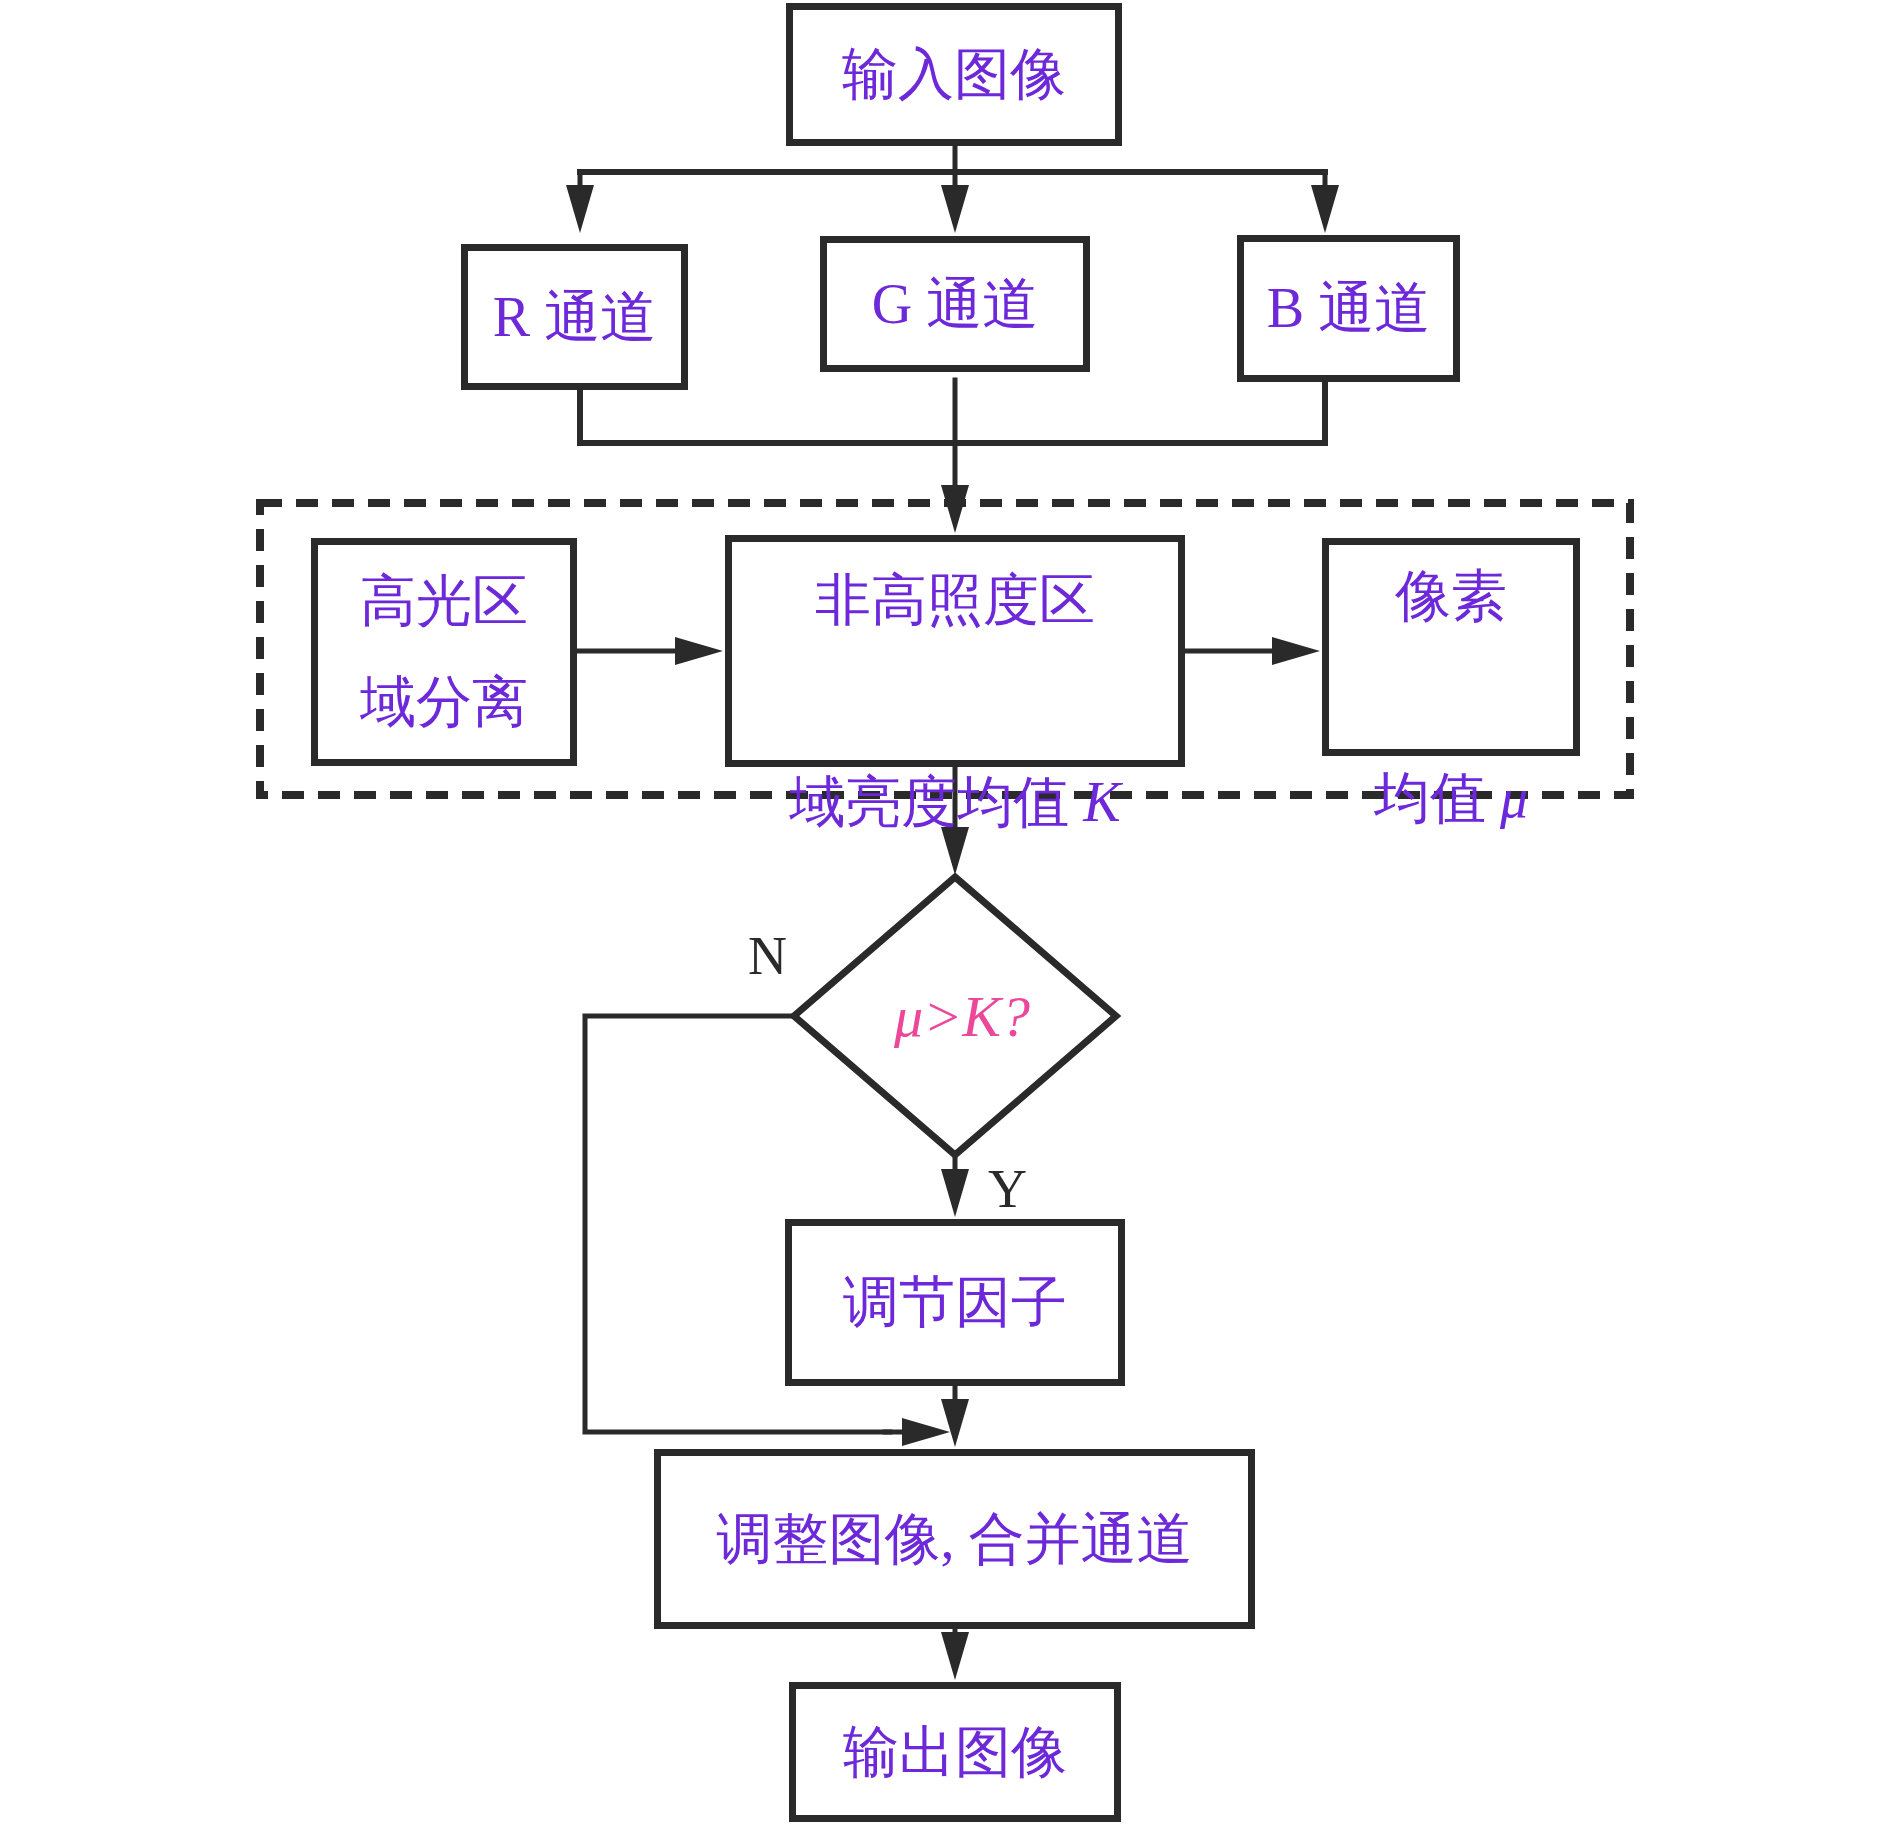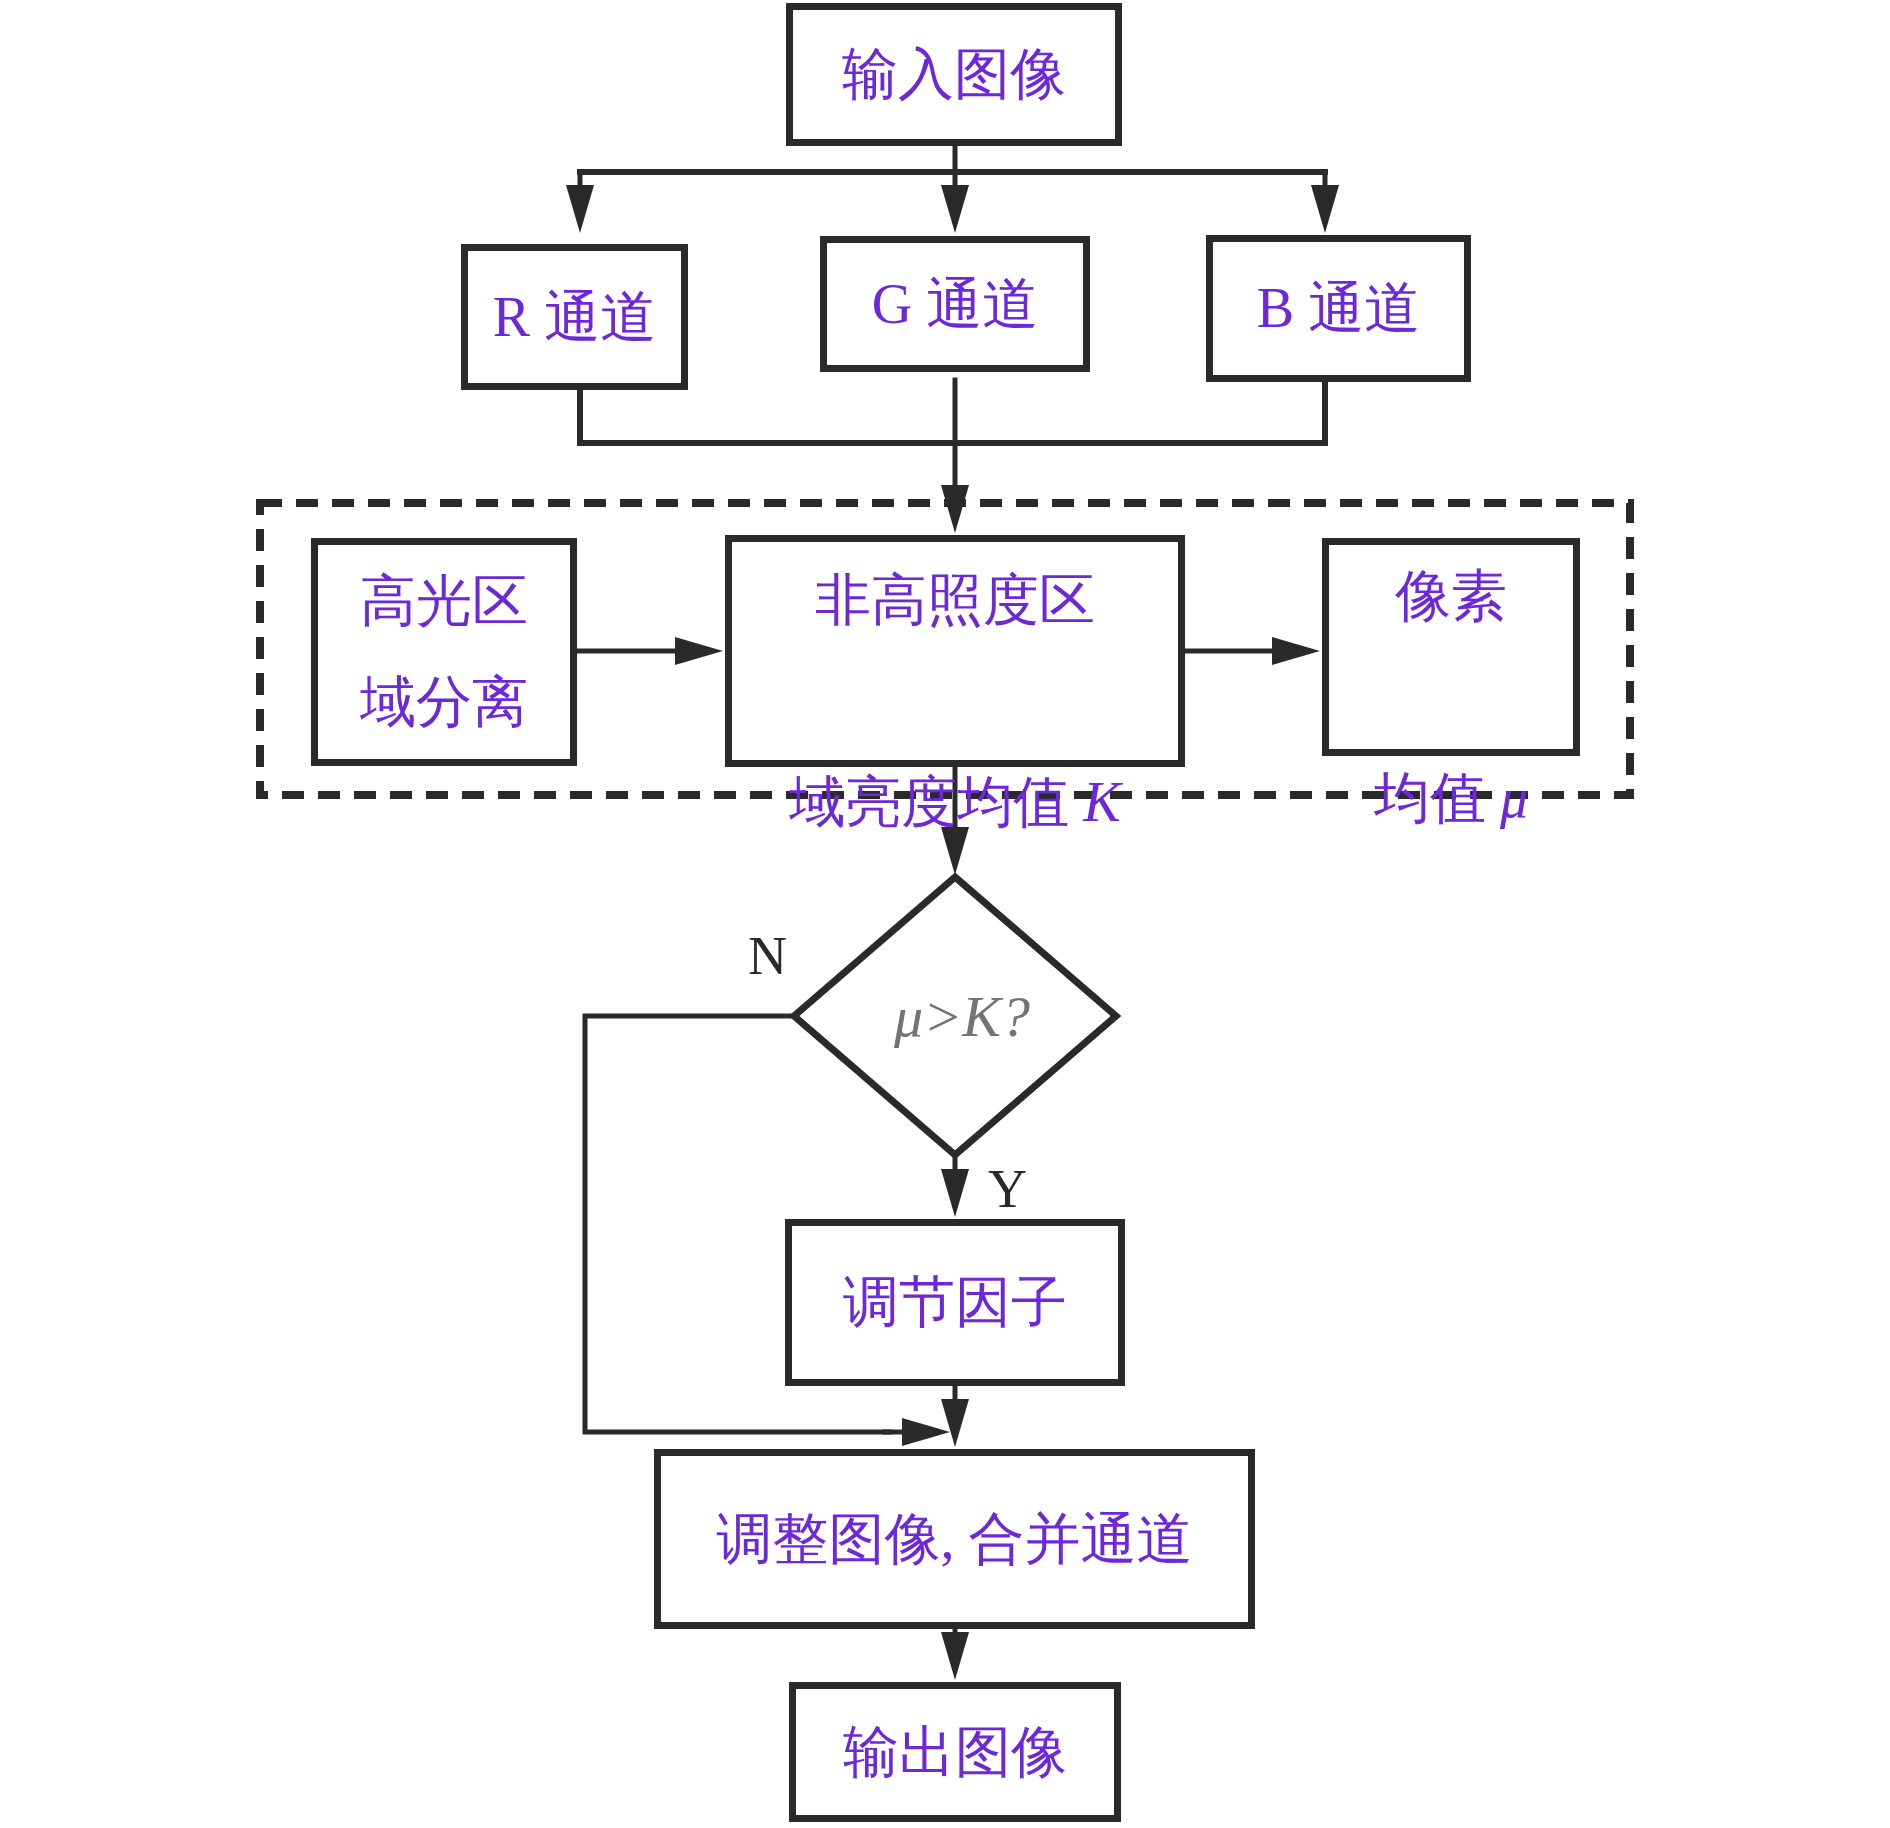--- a/index.html
+++ b/index.html
@@ -28,21 +28,21 @@
   .mathline{white-space:nowrap;}
   .mathline i{font-style:italic;font-family:"Liberation Serif","DejaVu Serif",serif;}
   .floatlbl{
     position:absolute;
     color:#2a2a2a;
     font-size:54px;
     z-index:3;
   }
   .decision-label{
     position:absolute;
-    color:#737373;
+    color:#ec4899;
     font-size:58px;
     font-style:italic;
     z-index:3;
     transform:translate(-50%,-50%);
     white-space:nowrap;
   }
 </style>
 </head>
 <body>
 
@@ -84,21 +84,21 @@
   </div>
 
   <div class="node" style="left:445px;top:244px;width:227px;height:146px;margin-left:16px;">
     <span class="lbl">R 通道</span>
   </div>
 
   <div class="node" style="left:820px;top:236px;width:270px;height:136px;">
     <span class="lbl">G 通道</span>
   </div>
 
-  <div class="node" style="left:1206px;top:235px;width:265px;height:147px;">
+  <div class="node" style="left:1237px;top:235px;width:223px;height:147px;">
     <span class="lbl">B 通道</span>
   </div>
 
   <div class="node" style="left:311px;top:538px;width:266px;height:228px;">
     <span class="lbl">高光区
 域分离</span>
   </div>
 
   <div class="node" style="left:725px;top:535px;width:460px;height:232px;">
     <span>

